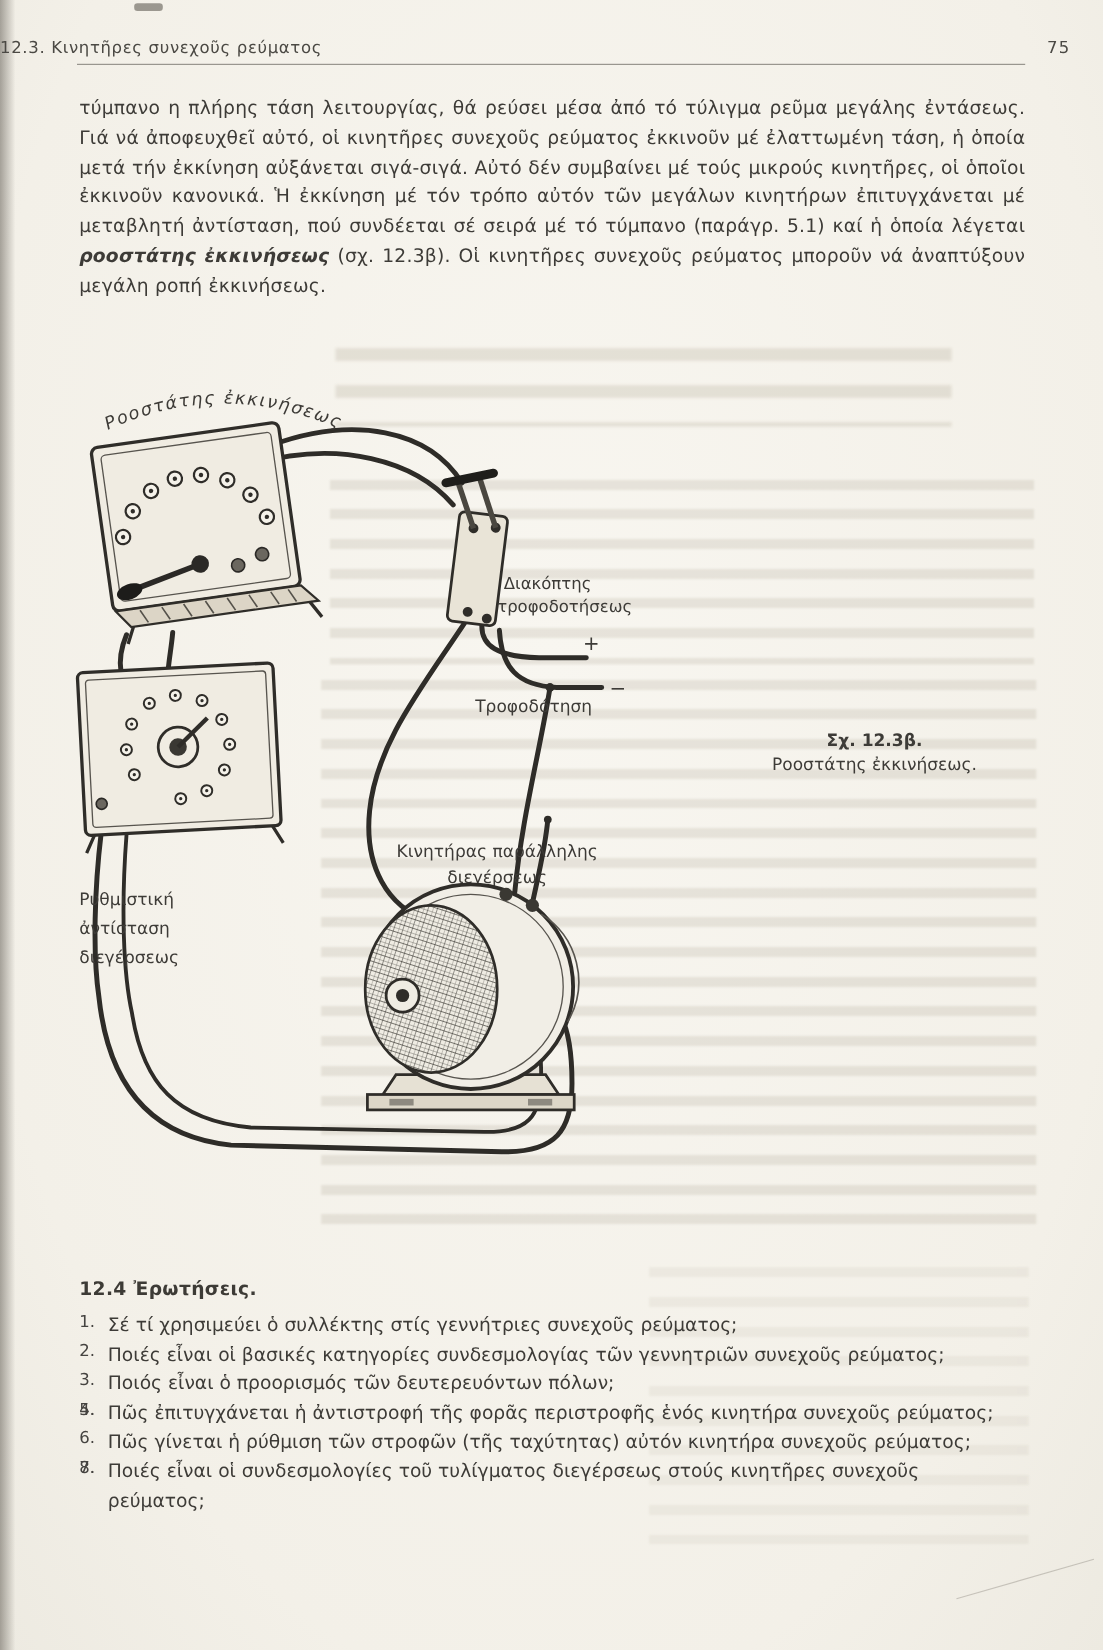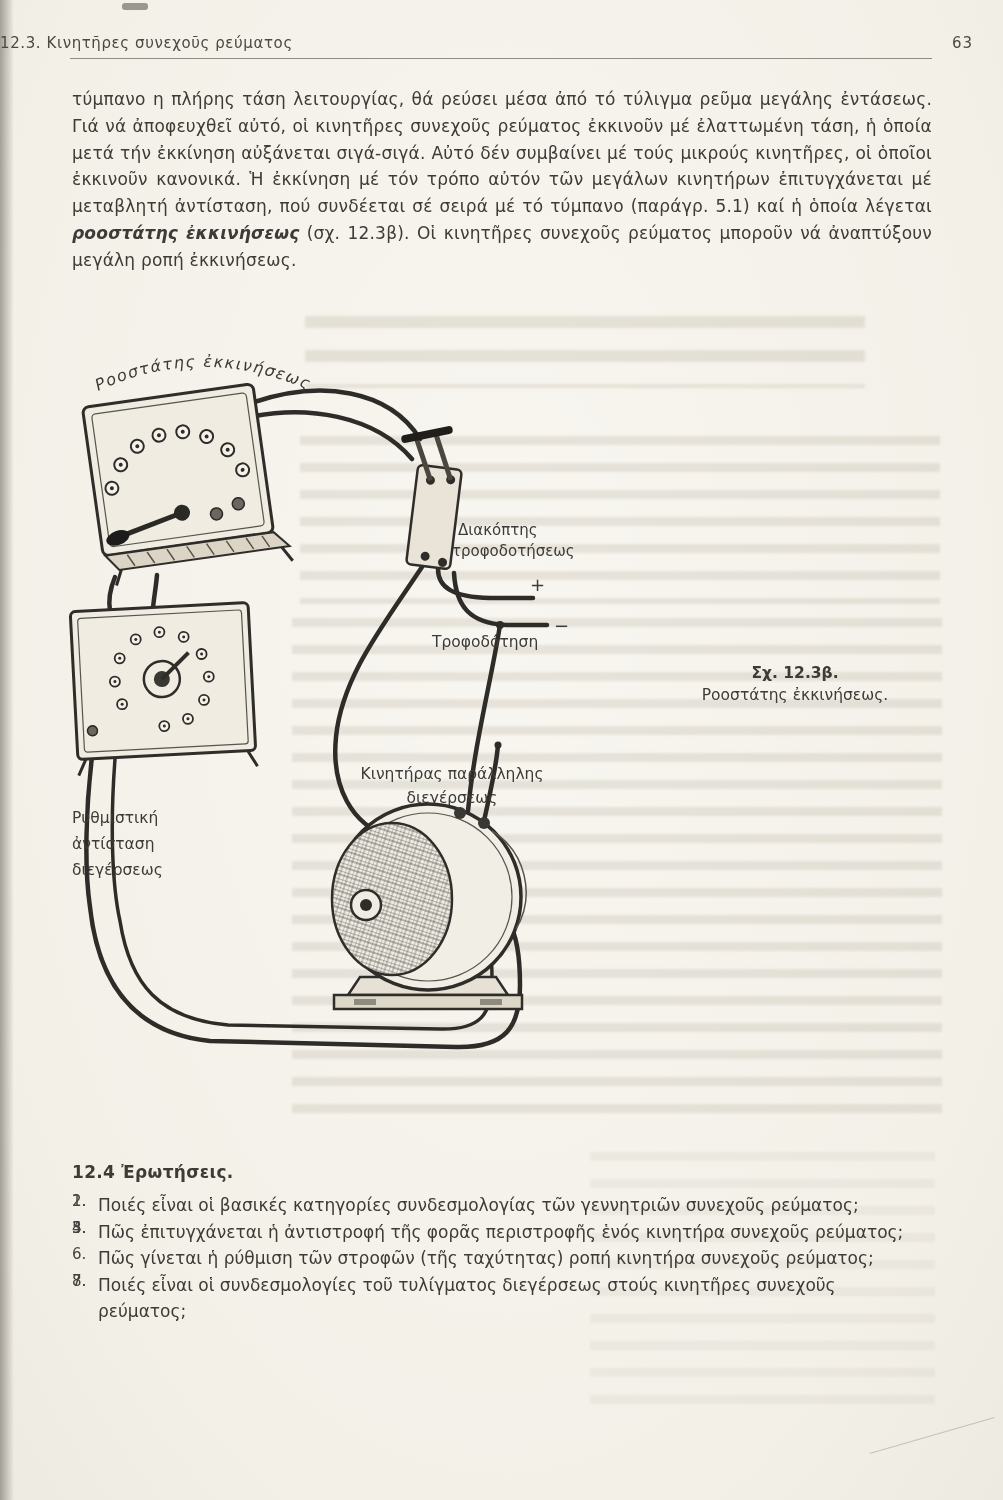--- a/index.html
+++ b/index.html
@@ -56,21 +56,21 @@
 <body>
 
 <div class="page">
 
   <div class="edge-left"></div>
   <div class="speck"></div>
   <div class="curl"></div>
 
   <header class="running-head">
     <span class="head-title">12.3. Κινητῆρες συνεχοῦς ρεύματος</span>
-    <span class="head-page">63</span>
+    <span class="head-page">75</span>
   </header>
   <hr class="head-rule">
 
   <p class="body-text"><span>τύμπανο η πλήρης τάση λειτουργίας, θά ρεύσει μέσα ἀπό τό τύλιγμα ρεῦμα μεγάλης ἐντάσεως. Γιά νά ἀποφευχθεῖ αὐτό, οἱ κινητῆρες συνεχοῦς ρεύματος ἐκκινοῦν μέ ἐλαττωμένη τάση, ἡ ὁποία μετά τήν ἐκκίνηση αὐξάνεται σιγά-σιγά. Αὐτό δέν συμβαίνει μέ τούς μικρούς κινητῆρες, οἱ ὁποῖοι ἐκκινοῦν κανονικά. Ἡ ἐκκίνηση μέ τόν τρόπο αὐτόν τῶν μεγάλων κινητήρων ἐπιτυγχάνεται μέ μεταβλητή ἀντίσταση, πού συνδέεται σέ σειρά μέ τό τύμπανο (παράγρ. 5.1) καί ἡ ὁποία λέγεται </span><span class="bi">ροοστάτης ἐκκινήσεως</span><span> (σχ. 12.3β). Οἱ κινητῆρες συνεχοῦς ρεύματος μποροῦν νά ἀναπτύξουν μεγάλη ροπή ἐκκινήσεως.</span></p>
 
   <div class="ghost g-caps g1"></div>
   <div class="ghost g-lines g2"></div>
   <div class="ghost g-lines g3"></div>
   <div class="ghost g-lines g4"></div>
 
@@ -197,38 +197,40 @@
         <circle cx="424" cy="498" r="6" fill="#3a3833"></circle>
       </g>
     </svg>
   </div>
 
   <section class="questions">
     <div class="q-head">12.4 Ἐρωτήσεις.</div>
 
     <div class="q-item">
       <span class="q-num">1.</span>
+      <span class="q-text">Σέ τί χρησιμεύει ὁ συλλέκτης στίς γεννήτριες συνεχοῦς ρεύματος;</span>
     </div>
     <div class="q-item">
       <span class="q-num">2.</span>
       <span class="q-text">Ποιές εἶναι οἱ βασικές κατηγορίες συνδεσμολογίας τῶν γεννητριῶν συνεχοῦς ρεύματος;</span>
     </div>
     <div class="q-item">
       <span class="q-num">3.</span>
+      <span class="q-text">Ποιός εἶναι ὁ προορισμός τῶν δευτερευόντων πόλων;</span>
     </div>
     <div class="q-item">
       <span class="q-num">4.</span>
     </div>
     <div class="q-item">
       <span class="q-num">5.</span>
       <span class="q-text">Πῶς ἐπιτυγχάνεται ἡ ἀντιστροφή τῆς φορᾶς περιστροφῆς ἑνός κινητήρα συνεχοῦς ρεύματος;</span>
     </div>
     <div class="q-item">
       <span class="q-num">6.</span>
-      <span class="q-text">Πῶς γίνεται ἡ ρύθμιση τῶν στροφῶν (τῆς ταχύτητας) ροπή κινητήρα συνεχοῦς ρεύματος;</span>
+      <span class="q-text">Πῶς γίνεται ἡ ρύθμιση τῶν στροφῶν (τῆς ταχύτητας) αὐτόν κινητήρα συνεχοῦς ρεύματος;</span>
     </div>
     <div class="q-item">
       <span class="q-num">7.</span>
     </div>
     <div class="q-item">
       <span class="q-num">8.</span>
       <span class="q-text">Ποιές εἶναι οἱ συνδεσμολογίες τοῦ τυλίγματος διεγέρσεως στούς κινητῆρες συνεχοῦς ρεύματος;</span>
     </div>
   </section>
 

